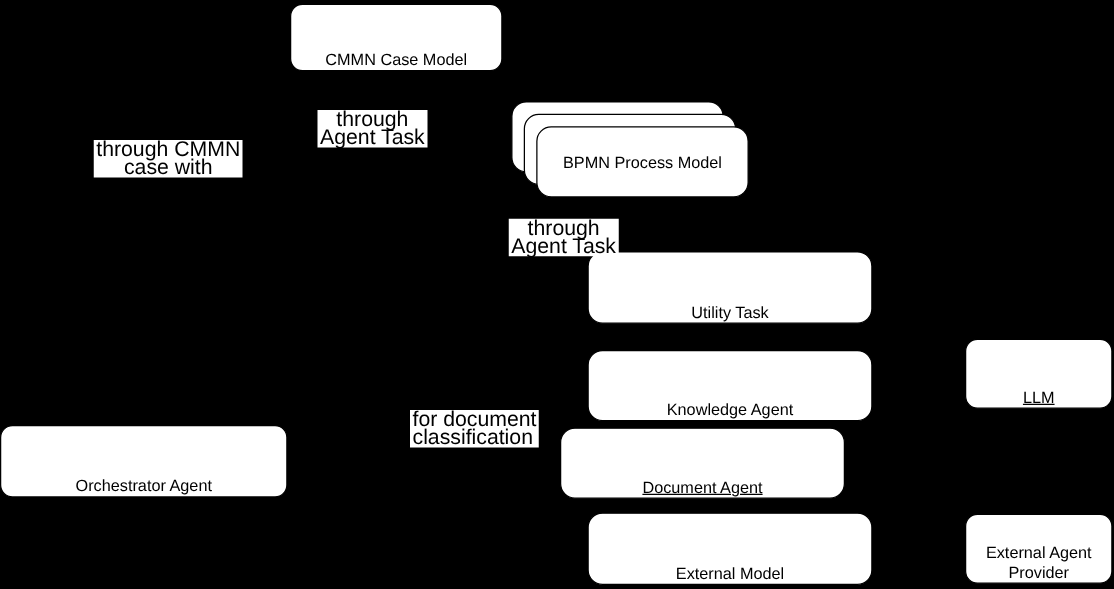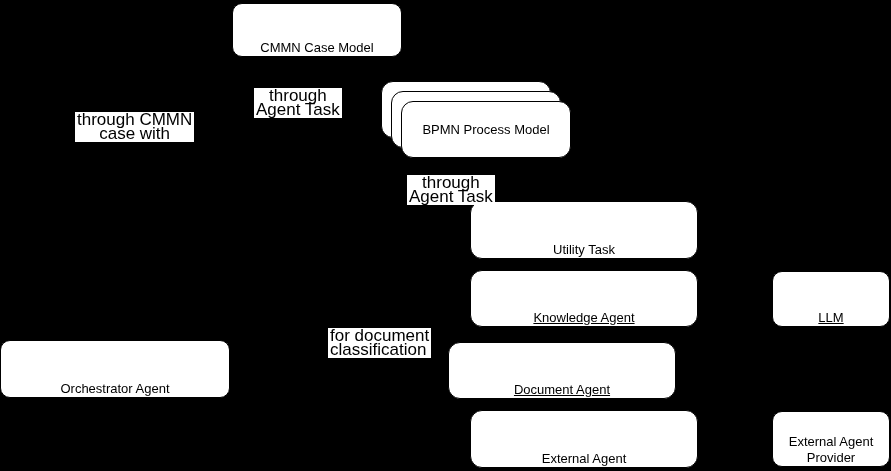--- a/index.html
+++ b/index.html
@@ -34,30 +34,31 @@
   .r12 { border-radius: 12px; }
   #node-cmmn          { left: 232px; top: 3px;   width: 170px; height: 54px; }
   #bpmn-stack         { position: absolute; left: 381px; top: 81px; width: 191px; height: 78px; }
   .stack-layer {
     position: absolute;
     width: 170px; height: 57px;
     background: #ffffff;
     border: 1px solid #000000;
     border-radius: 12px;
     box-sizing: border-box;
+    margin-left: 28px;
   }
   #bpmn-layer-back    { left: 0;    top: 0; }
   #bpmn-layer-middle  { left: 10px; top: 10px; }
   #bpmn-layer-front   {
     left: 20px; top: 20px;
     display: flex; align-items: center; justify-content: center;
     text-align: center; font-size: 13px; color: #000000;
   }
   #node-utility       { left: 470px; top: 201px; width: 228px; height: 58px; }
-  #node-knowledge     { left: 470px; top: 270px; width: 228px; height: 57px; text-decoration: underline; }
+  #node-knowledge     { left: 470px; top: 280px; width: 228px; height: 57px; }
   #node-llm           { left: 772px; top: 271px; width: 118px; height: 56px; text-decoration: underline; }
   #node-document      { left: 448px; top: 342px; width: 228px; height: 57px; text-decoration: underline; }
   #node-external      { left: 470px; top: 410px; width: 228px; height: 58px; }
   #node-provider      { left: 772px; top: 411px; width: 118px; height: 56px; }
   #node-orchestrator  { left: 0px;   top: 340px; width: 230px; height: 58px; }
 
   .edge-label {
     position: absolute;
     background: #ffffff;
     color: #000000;
@@ -100,21 +101,21 @@
 
   <div id="node-llm" class="node r10">
     <span>LLM</span>
   </div>
 
   <div id="node-document" class="node r12">
     <span>Document Agent</span>
   </div>
 
   <div id="node-external" class="node r12">
-    <span>External Agent</span>
+    <span>External Model</span>
   </div>
 
   <div id="node-provider" class="node r10">
     <span>External Agent Provider</span>
   </div>
 
   <div id="node-orchestrator" class="node r10">
     <span>Orchestrator Agent</span>
   </div>
 

